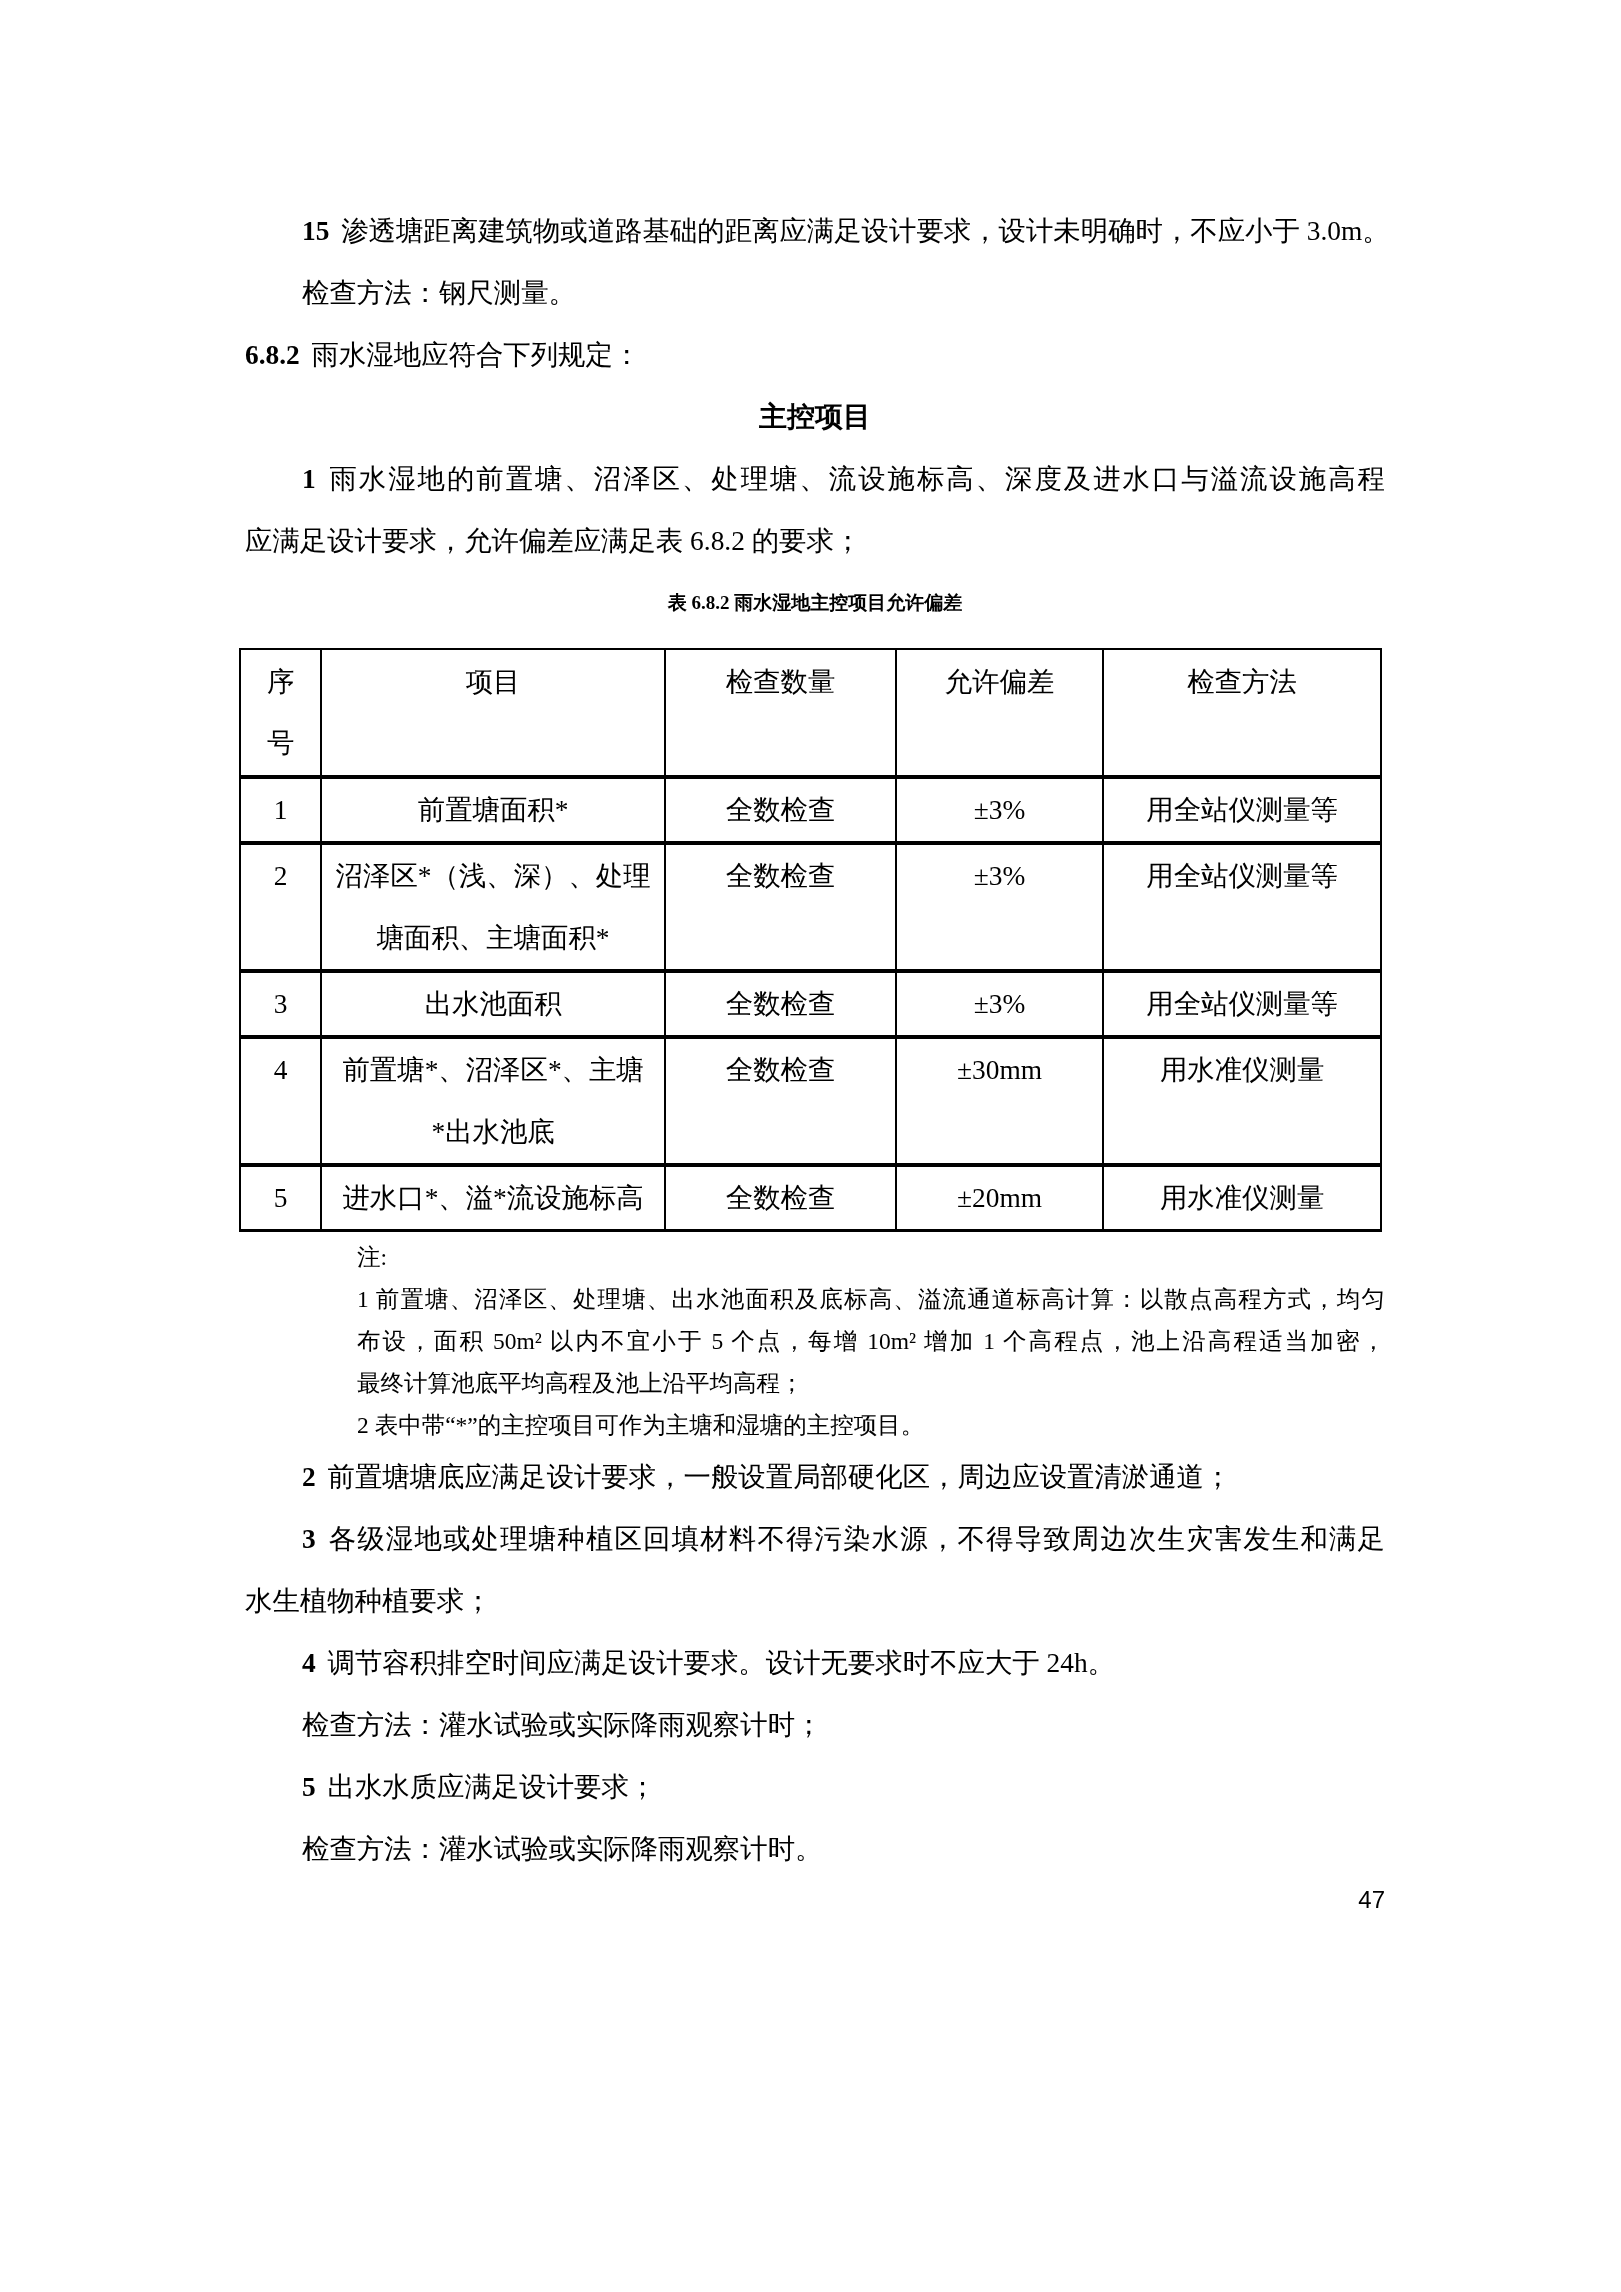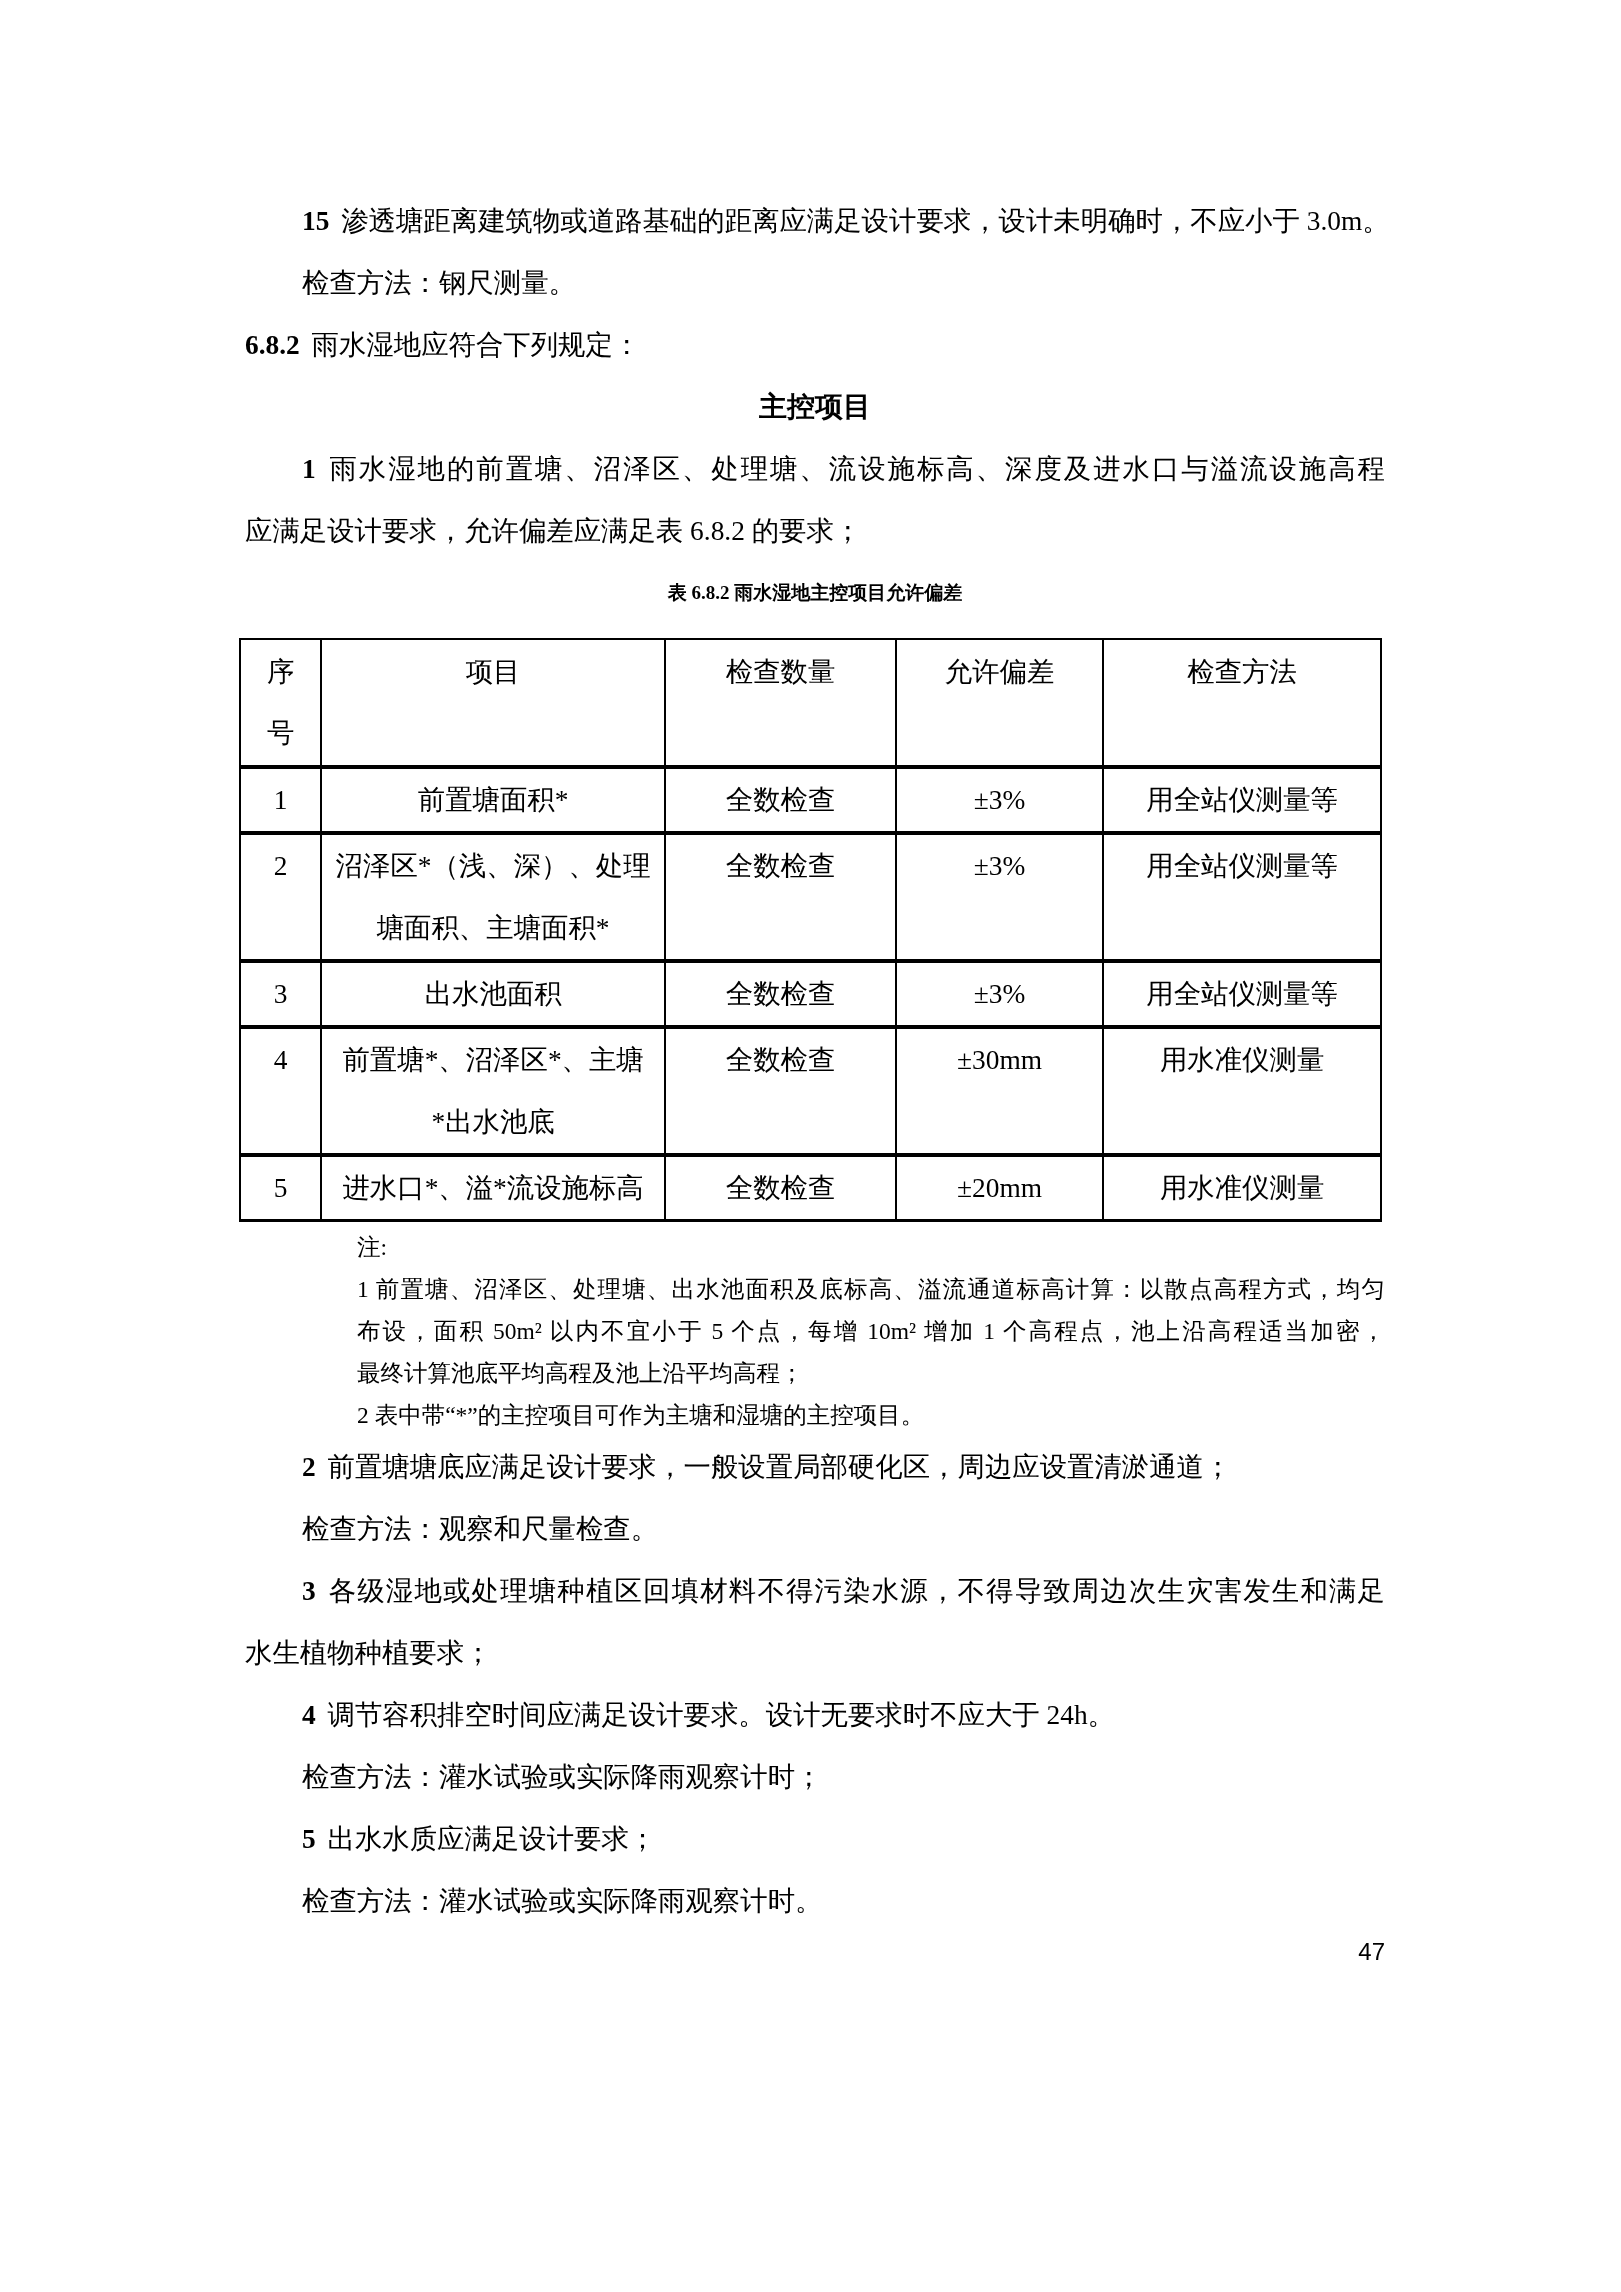--- a/index.html
+++ b/index.html
@@ -7,21 +7,21 @@
     position:relative;
     width:1621px;height:2293px;
     background:#ffffff;
     color:#000;
     font-family:"Liberation Serif","DejaVu Serif",serif;
     overflow:hidden;
     margin:0 auto;
   }
   .content{
     position:absolute;
-    left:245px;top:190px;
+    left:245px;top:200px;
     width:1140px;
     font-size:27.4px;
   }
   .line{
     height:62px;line-height:62px;
     white-space:nowrap;
   }
   .indent{text-indent:57px;}
   .fill{text-align:justify;text-align-last:justify;}
   .lead{font-weight:bold;}
@@ -157,21 +157,20 @@
 
     <div class="notes">
       <div class="note-line">注:</div>
       <div class="note-line note-fill">1 前置塘、沼泽区、处理塘、出水池面积及底标高、溢流通道标高计算：以散点高程方式，均匀</div>
       <div class="note-line note-fill">布设，面积 50m² 以内不宜小于 5 个点，每增 10m² 增加 1 个高程点，池上沿高程适当加密，</div>
       <div class="note-line">最终计算池底平均高程及池上沿平均高程；</div>
       <div class="note-line">2 表中带“*”的主控项目可作为主塘和湿塘的主控项目。</div>
     </div>
 
     <div class="line indent"><span class="lead">2</span><span>前置塘塘底应满足设计要求，一般设置局部硬化区，周边应设置清淤通道；</span></div>
-    <div class="line indent"><span class="lead"></span><span>检查方法：观察和尺量检查。</span></div>
     <div class="line indent fill"><span class="lead">3</span><span>各级湿地或处理塘种植区回填材料不得污染水源，不得导致周边次生灾害发生和满足</span></div>
     <div class="line"><span class="lead"></span><span>水生植物种植要求；</span></div>
     <div class="line indent"><span class="lead">4</span><span>调节容积排空时间应满足设计要求。设计无要求时不应大于 24h。</span></div>
     <div class="line indent"><span class="lead"></span><span>检查方法：灌水试验或实际降雨观察计时；</span></div>
     <div class="line indent"><span class="lead">5</span><span>出水水质应满足设计要求；</span></div>
     <div class="line indent"><span class="lead"></span><span>检查方法：灌水试验或实际降雨观察计时。</span></div>
 
     <div class="page-number">47</div>
 
   </div>

